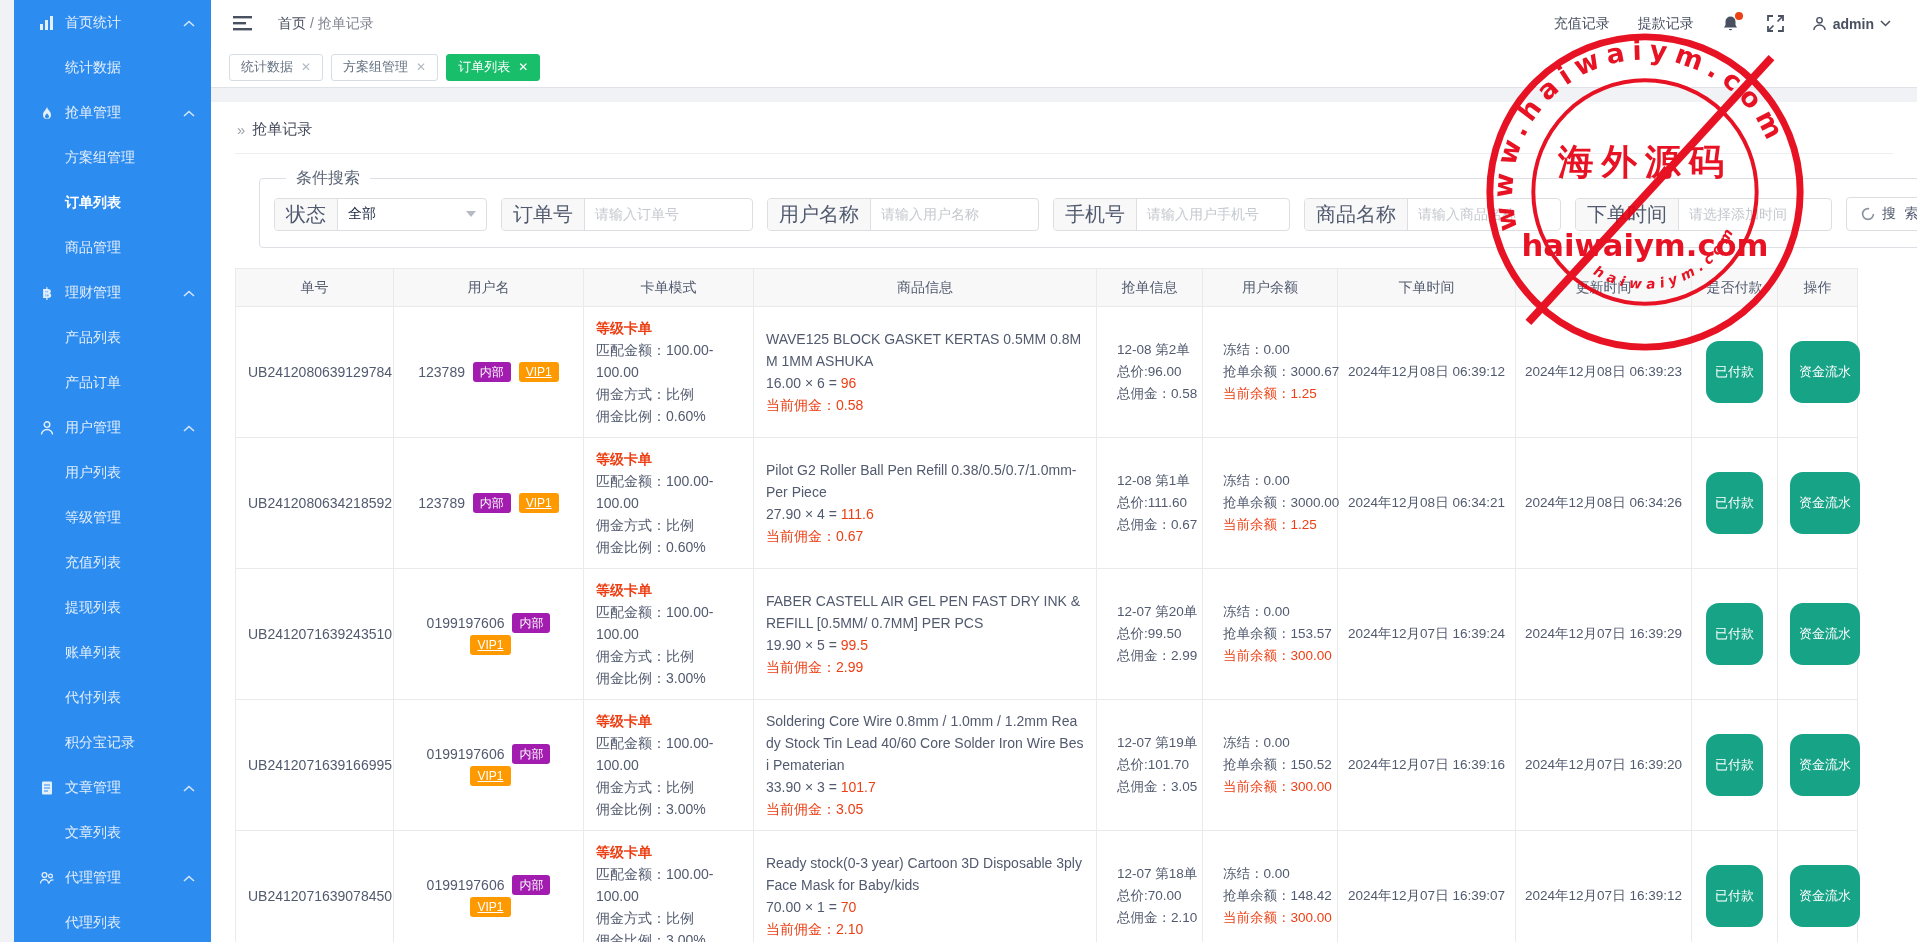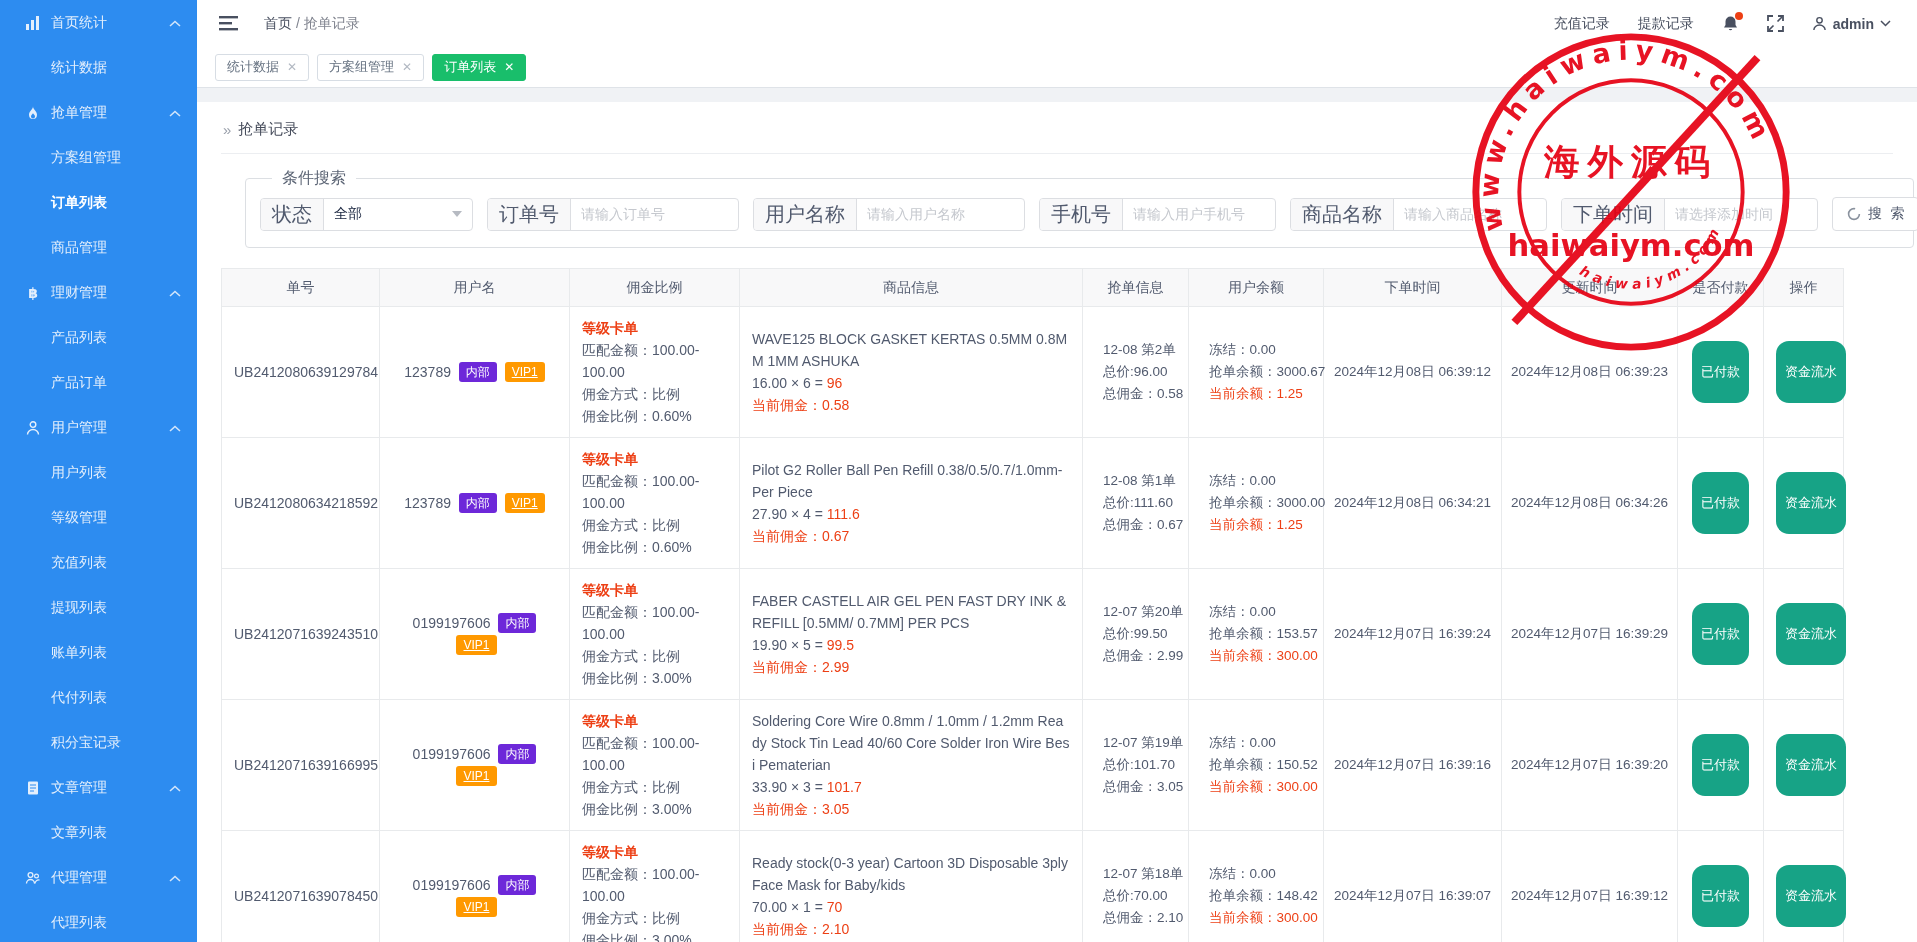--- a/index.html
+++ b/index.html
@@ -1,21 +1,21 @@
 <!DOCTYPE html>
 <html><head>
 <meta charset="utf-8">
 <style>
   * { box-sizing: border-box; margin: 0; padding: 0; }
   html,body { width:1917px; height:942px; overflow:hidden; }
   body { font-family:"Liberation Sans","DejaVu Sans",sans-serif; background:#f0f2f5; font-size:14px; }
   .app { display:flex; width:100%; height:100%; }
 
   
-  .sidebar { width:197px; flex-shrink:0; background:#2d8cf0; color:#e4effc; overflow:hidden; }
+  .sidebar { width:197px; flex-shrink:0; background:#2d8cf0; color:#e4effc; overflow:hidden;margin-left:14px; }
   .s-item { height:45px; display:flex; align-items:center; padding:0 16px 0 24px; font-size:14px; cursor:pointer; }
   .s-item .ic { width:18px; display:flex; justify-content:center; align-items:center; }
   .s-item.group .lbl { margin-left:9px; }
   .s-item .lbl { flex:1; white-space:nowrap; }
   .s-item.child { padding-left:51px; }
   .s-item.active { color:#fff; font-weight:bold; }
   .chev { opacity:.9; }
 
   
   .main { flex:1; display:flex; flex-direction:column; min-width:0; position:relative; }
@@ -57,21 +57,21 @@
   table { border-collapse:collapse; table-layout:fixed; width:1622px; color:#515a6e; border:1px solid #e8eaec; background:#fff; }
   th { background:#f8f8f9; height:38px; font-weight:normal; font-size:14px; color:#515a6e; border:1px solid #e8eaec; }
   td { border:1px solid #e8eaec; padding:10px 12px; vertical-align:middle; line-height:22px; font-size:14px; }
   td.c { text-align:center; }
   td.tight { padding:10px 20px; font-size:13.5px; white-space:nowrap; }
   td.date { padding:4px 2px; font-size:13.5px; white-space:nowrap; text-align:center; }
   .red { color:#ed3f14; }
   .bold { font-weight:bold; }
   .ptitle { word-break:break-all; }
   .badge { display:inline-block; padding:0 7px; border-radius:3px; color:#fff; font-size:12px; line-height:20px; margin-left:4px; vertical-align:1px; }
-  .badge.blue { background:#6d28d9; }
+  .badge.blue { background:#a21caf; }
   .badge.orange { background:#ff9900;text-decoration:underline; }
   .tag { display:inline-block; background:#17a386; color:#fff; border-radius:13px; padding:20px 9px; font-size:13px; cursor:pointer; white-space:nowrap; }
 
   
   .stamp { position:absolute; left:1266px; top:24px; width:336px; height:336px; z-index:10; pointer-events:none; opacity:.92; }
 </style>
 </head>
 <body>
 
 <div class="app">
@@ -310,21 +310,21 @@
             <col style="width:135px">
               <col style="width:178px">
               <col style="width:176px">
               <col style="width:86px">
               <col style="width:80px">
           </colgroup>
           <thead>
             <tr>
               <th>单号</th>
               <th>用户名</th>
-              <th>佣金比例</th>
+              <th>卡单模式</th>
               <th>商品信息</th>
               <th>抢单信息</th>
               <th>用户余额</th>
               <th>下单时间</th>
               <th>更新时间</th>
               <th>是否付款</th>
               <th>操作</th>
             </tr>
           </thead>
           <tbody>

